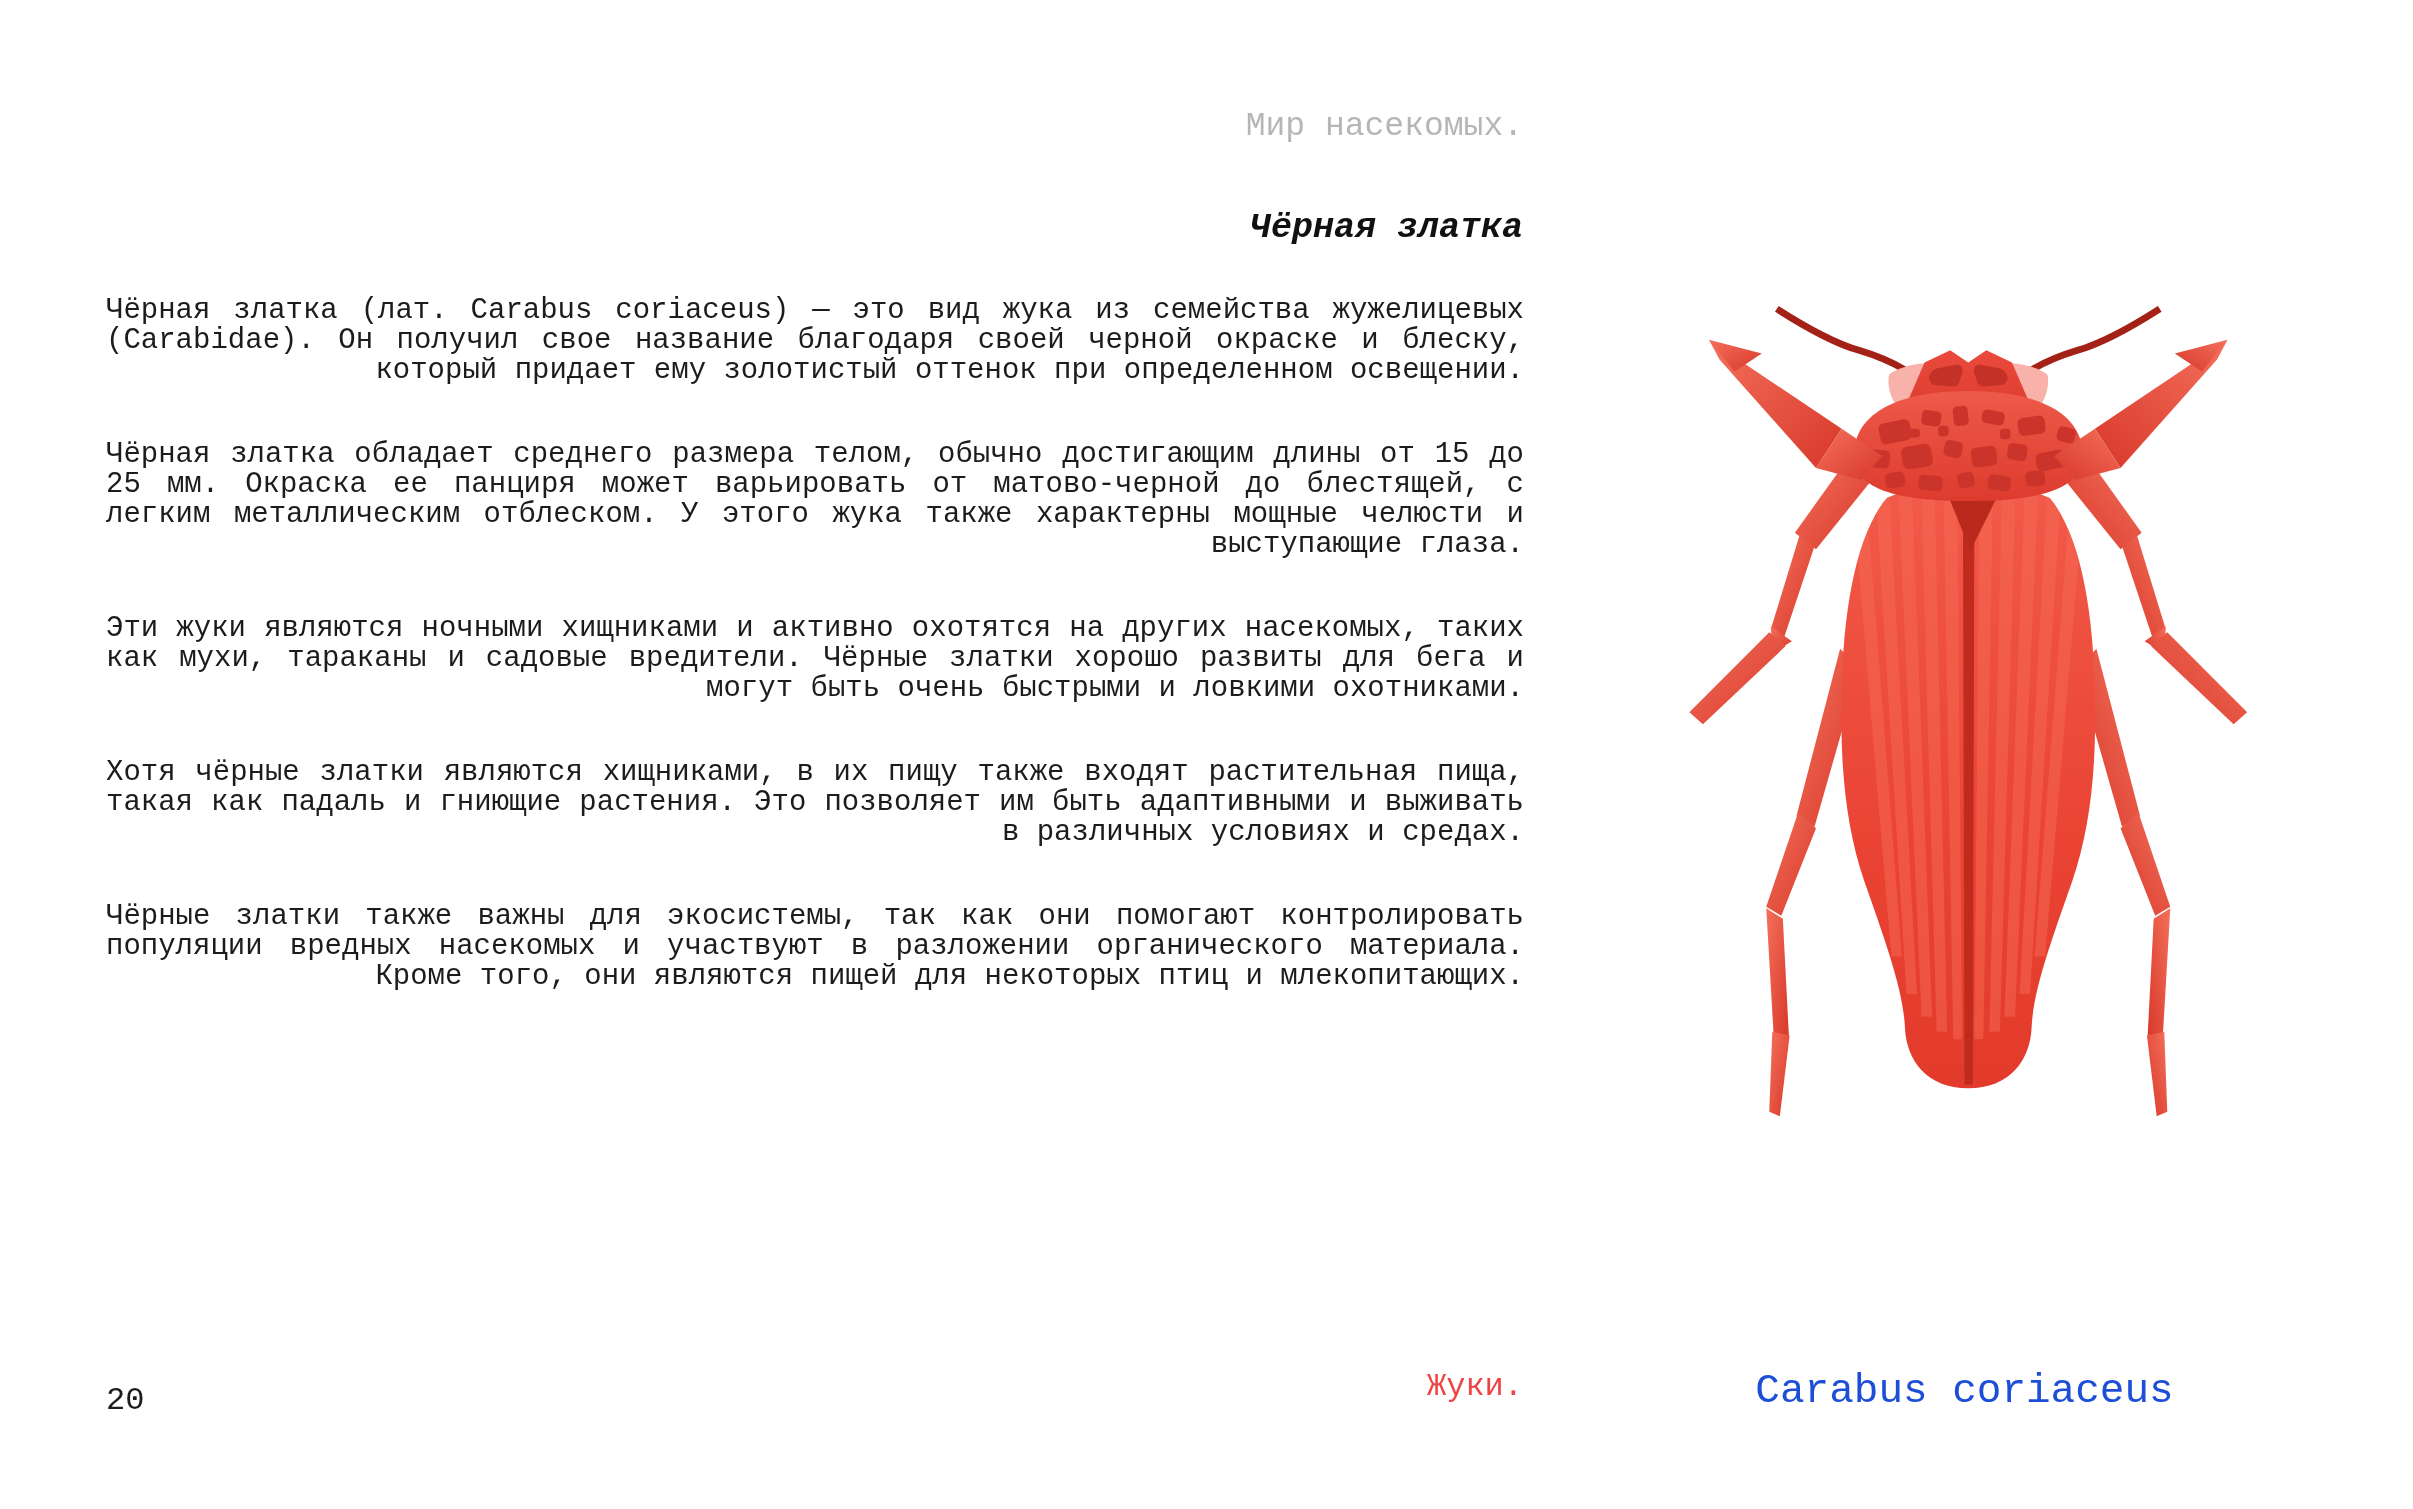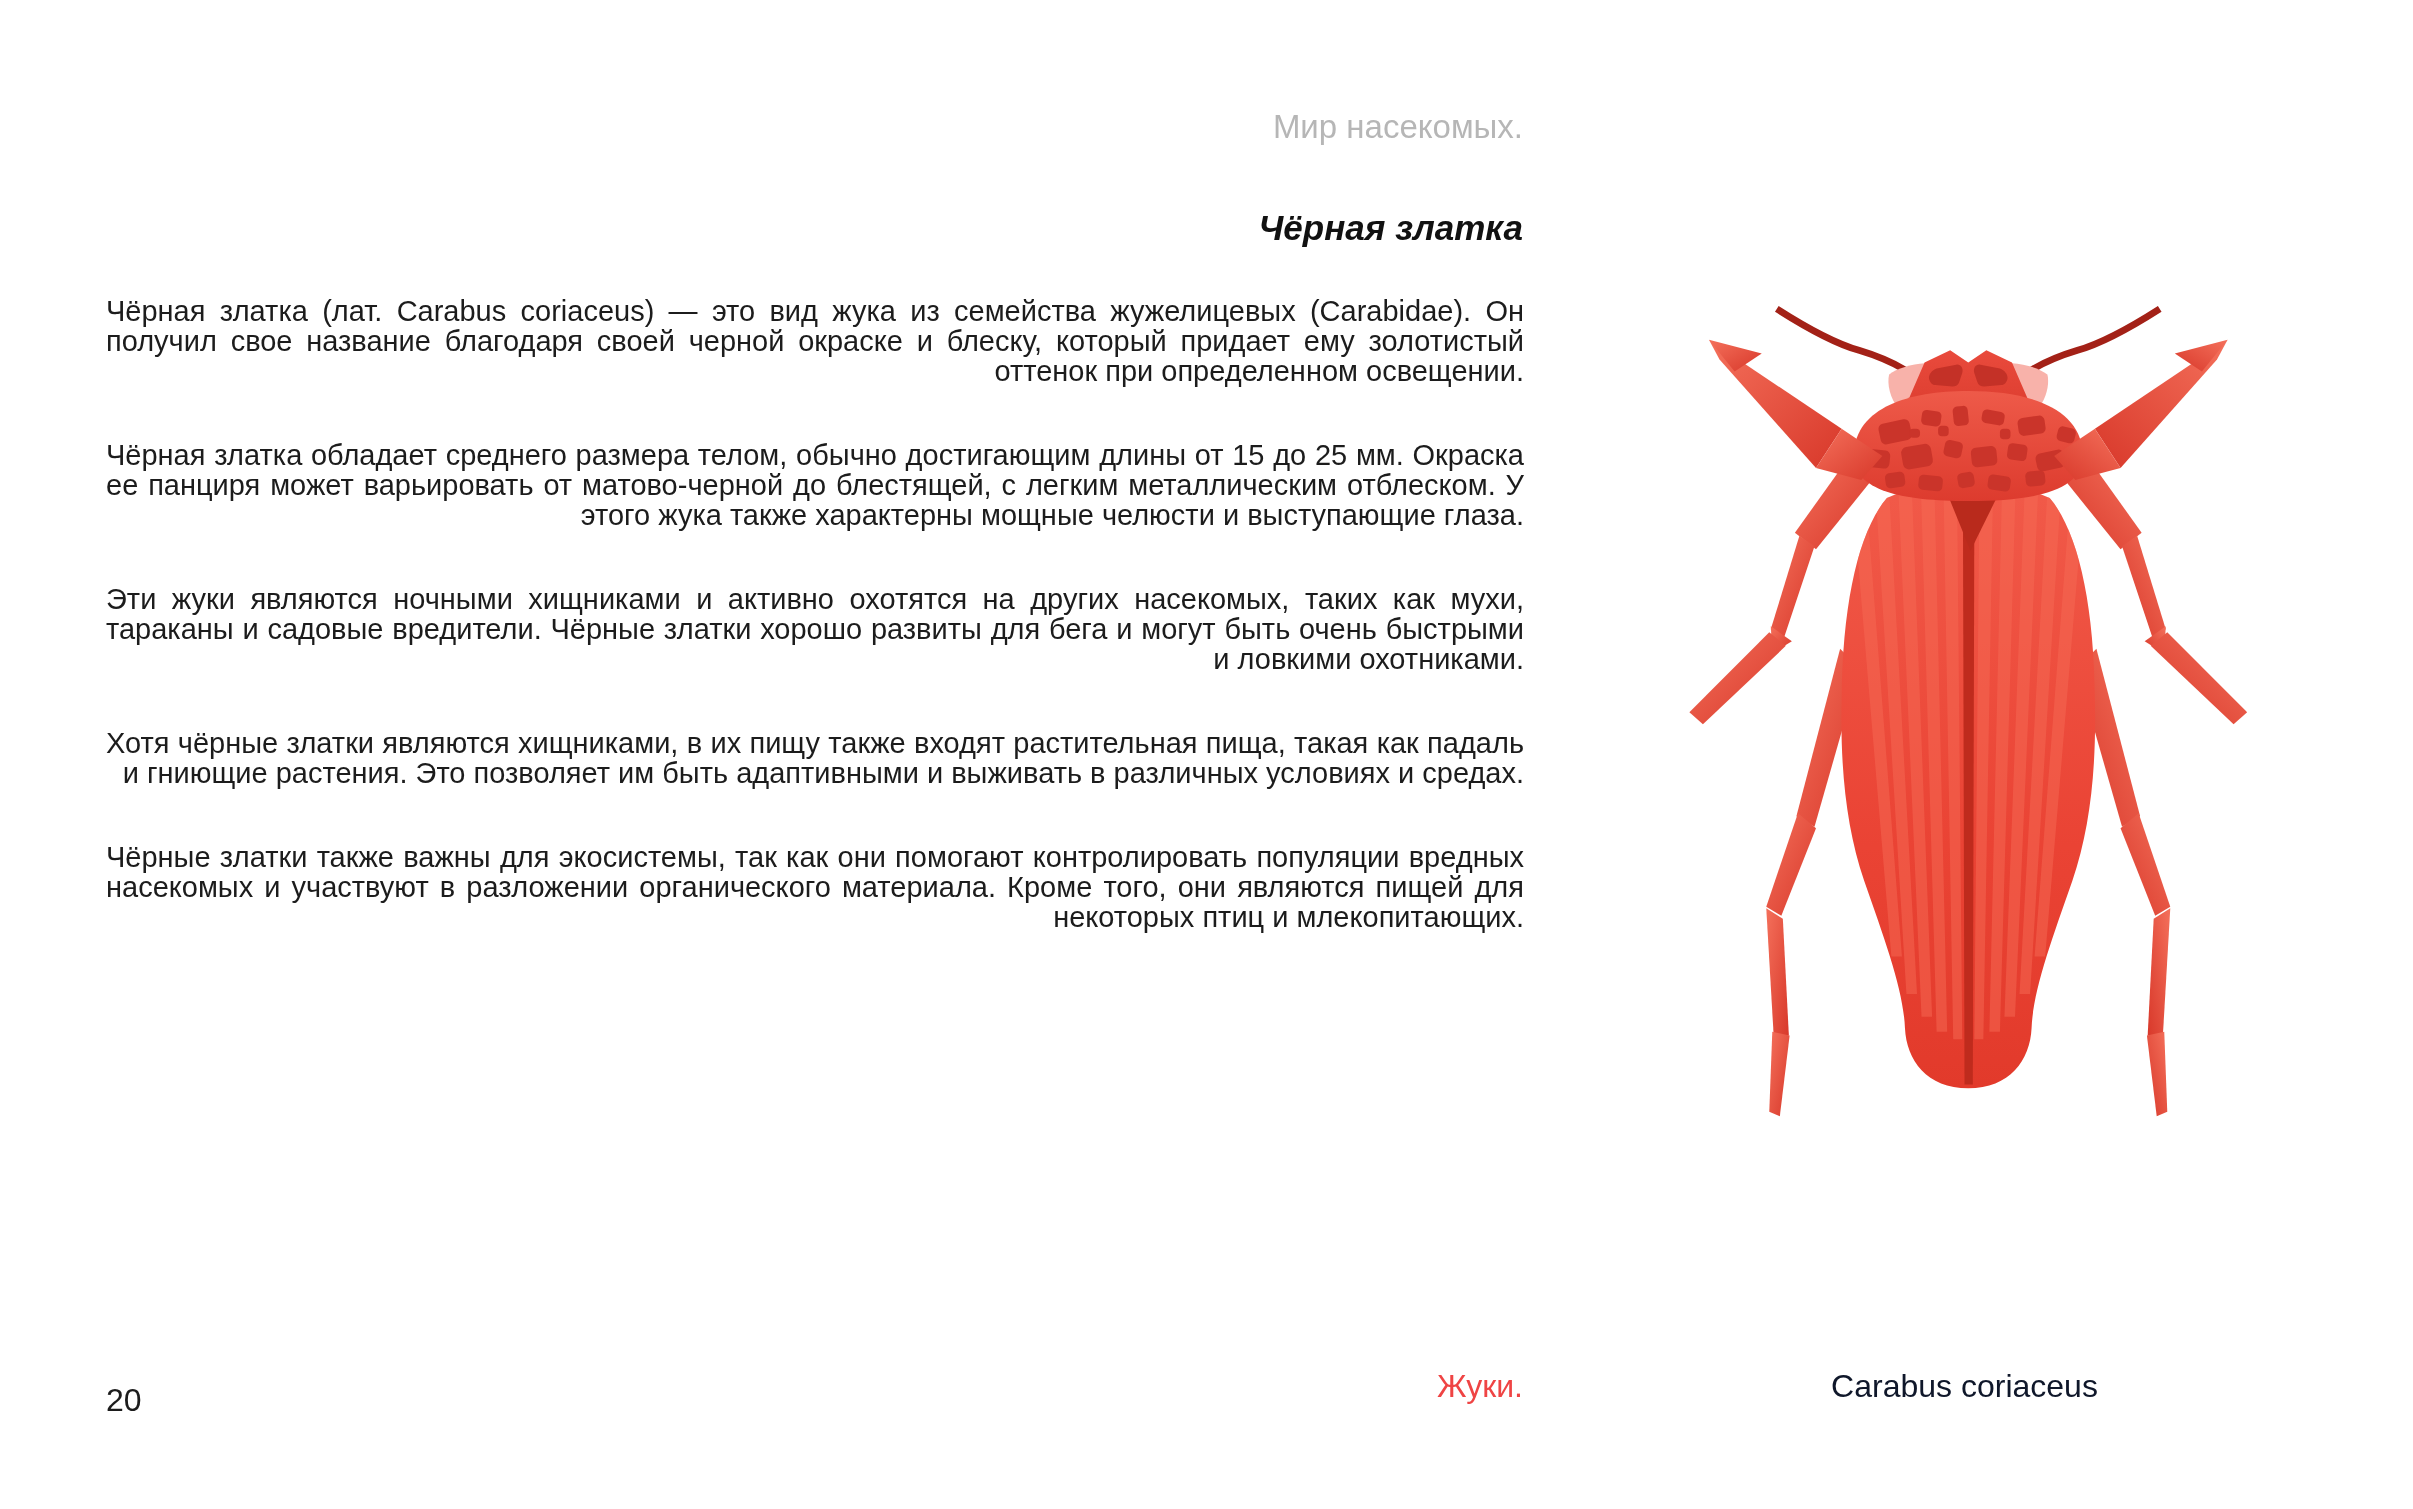--- a/index.html
+++ b/index.html
@@ -1,20 +1,20 @@
 <!DOCTYPE html>
 <html style="font-size:12px"><head>
 <meta charset="utf-8">
 <style>
   html,body{margin:0;padding:0;background:#ffffff;}
   .page{
     position:relative;
     width:2413px;height:1509px;
     background:#ffffff;
-    font-family:Liberation Sans, sans-serif;
+    font-family:Liberation Mono, monospace;
     overflow:hidden;
   }
   .running-header{
     position:absolute;top:109px;right:890px;
     font-size:33px;line-height:1.1;
     color:#b6b6b6;
     white-space:nowrap;
   }
   .page-title{
     position:absolute;top:202px;right:890px;
@@ -36,21 +36,21 @@
     position:absolute;left:106px;top:1368px;
     font-size:32px;color:#1c1c1c;margin-top:14px;
   }
   .footer-section{
     position:absolute;top:1368px;right:890px;
     font-size:32px;color:#ef4444;
     white-space:nowrap;
   }
   .footer-caption{
     position:absolute;top:1368px;left:1659px;width:611px;
-    font-size:32px;color:#0f172a;
+    font-size:41px;color:#1d4ed8;
     text-align:center;
     white-space:nowrap;
   }
   .beetle-wrap{
     position:absolute;left:1659px;top:278px;width:611px;height:848px;
   }
   .beetle-wrap svg{display:block;width:100%;height:100%;}
 </style>
 </head>
 <body>

